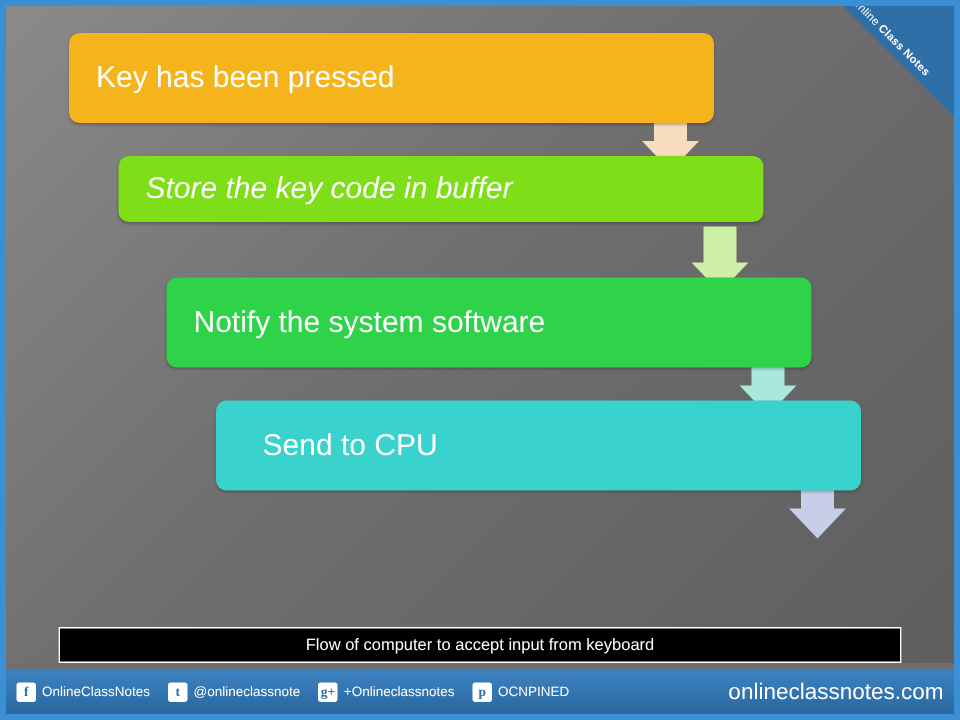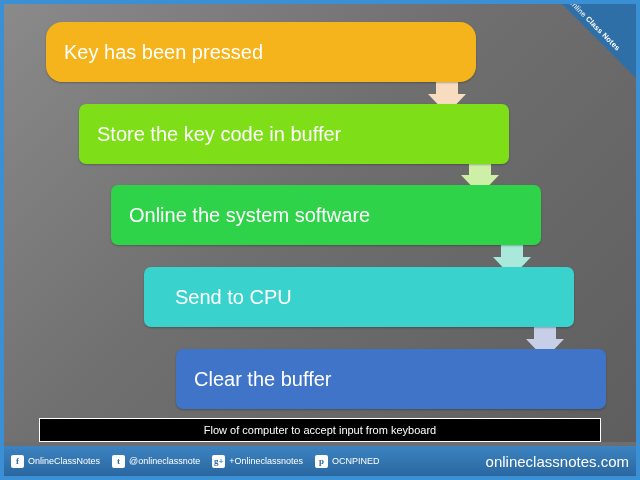--- a/index.html
+++ b/index.html
@@ -189,39 +189,36 @@
         </div>
       <div class="head"></div>
     </div>
     <div class="arrow" style="left:522px; top:311px; width:38px; height:46px; color:#c7cfe8;">
       <div class="shaft">
           <div class="shaft-fill"></div>
         </div>
       <div class="head"></div>
     </div>
 
-    <div class="step" style="left:42px; top:18px; width:430px; height:60px; background:#f5b31c;border-radius:16px;">
+    <div class="step" style="left:42px; top:18px; width:430px; height:60px; background:#f5b31c;">
       <span class="label">Key has been pressed</span>
     </div>
 
-    <div class="step" style="left:75px; top:100px; width:430px; height:60px; background:#7ede18;">
+    <div class="step" style="left:75px; top:100px; width:430px; height:44px; background:#7ede18;font-style:italic;">
       <span class="label">Store the key code in buffer</span>
     </div>
 
     <div class="step" style="left:107px; top:181px; width:430px; height:60px; background:#2fd34a;">
-      <span class="label">Online the system software</span>
+      <span class="label">Notify the system software</span>
     </div>
 
     <div class="step" style="left:140px; top:263px; width:430px; height:60px; background:#3ad2cd;padding-left:31px;">
       <span class="label">Send to CPU</span>
     </div>
 
-    <div class="step" style="left:172px; top:345px; width:430px; height:60px; background:#3f74c8;">
-      <span class="label">Clear the buffer</span>
-    </div>
 
     <div id="caption">Flow of computer to accept input from keyboard</div>
   </div>
 
   <div id="ribbon">
     <div class="tri"></div>
     <div class="ribbon-text">
       <span>Online</span>
       <b>Class Notes</b>
     </div>

